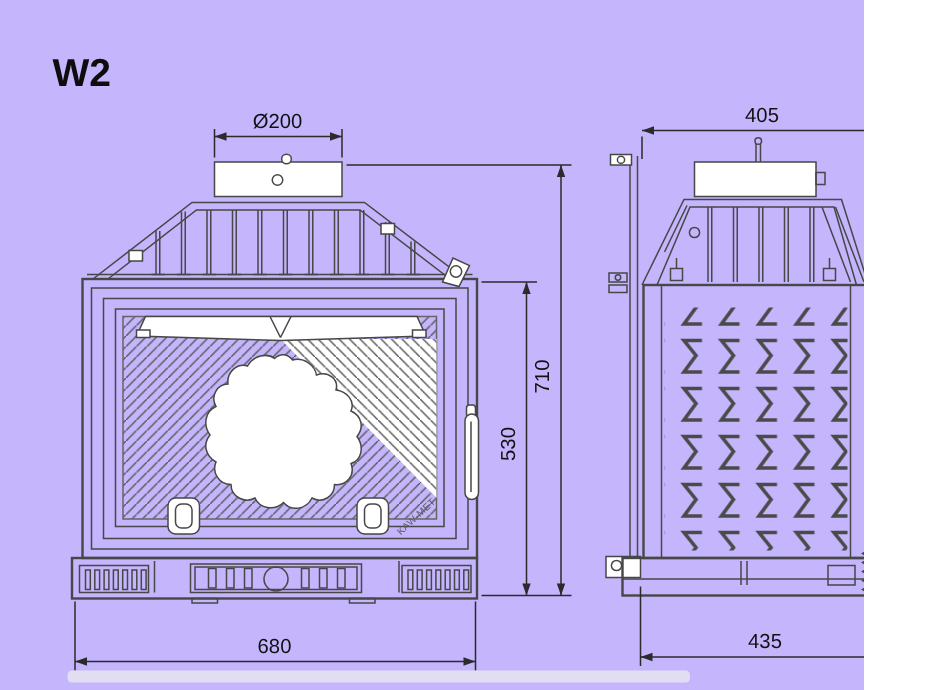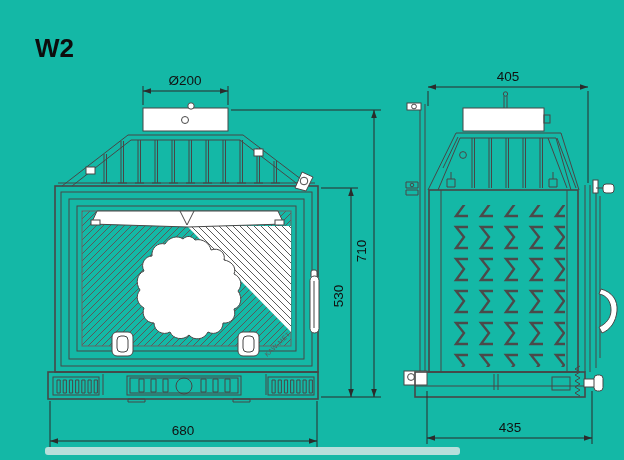--- a/index.html
+++ b/index.html
@@ -1,16 +1,16 @@
 <!DOCTYPE html>
 <html><head>
 <meta charset="utf-8">
 <style>
   html,body{margin:0;padding:0;background:#fff;}
-  #stage{position:relative;width:624px;height:460px;background:#14b8a6;overflow:hidden;
+  #stage{position:relative;width:576px;height:460px;background:#c4b5fd;overflow:hidden;
          font-family:"Liberation Sans",sans-serif;}
   svg{position:absolute;left:0;top:0;}
   .ln{stroke:#474747;fill:none;stroke-width:1;}
   .lnb{stroke:#474747;fill:none;stroke-width:1.6;}
   .wf{fill:#ffffff;stroke:#474747;stroke-width:1;}
   .dim{stroke:#2b2b2b;fill:none;stroke-width:1;}
   .arr{fill:#2b2b2b;stroke:none;}
   .dimtxt{font-family:"Liberation Sans",sans-serif;font-size:13.5px;fill:#111;}
   .brandtxt{font-family:"Liberation Sans",sans-serif;font-size:6.5px;fill:#5a5a5a;letter-spacing:.3px;}
   .title{font-family:"Liberation Sans",sans-serif;font-size:26px;font-weight:bold;fill:#0d0d0d;}

